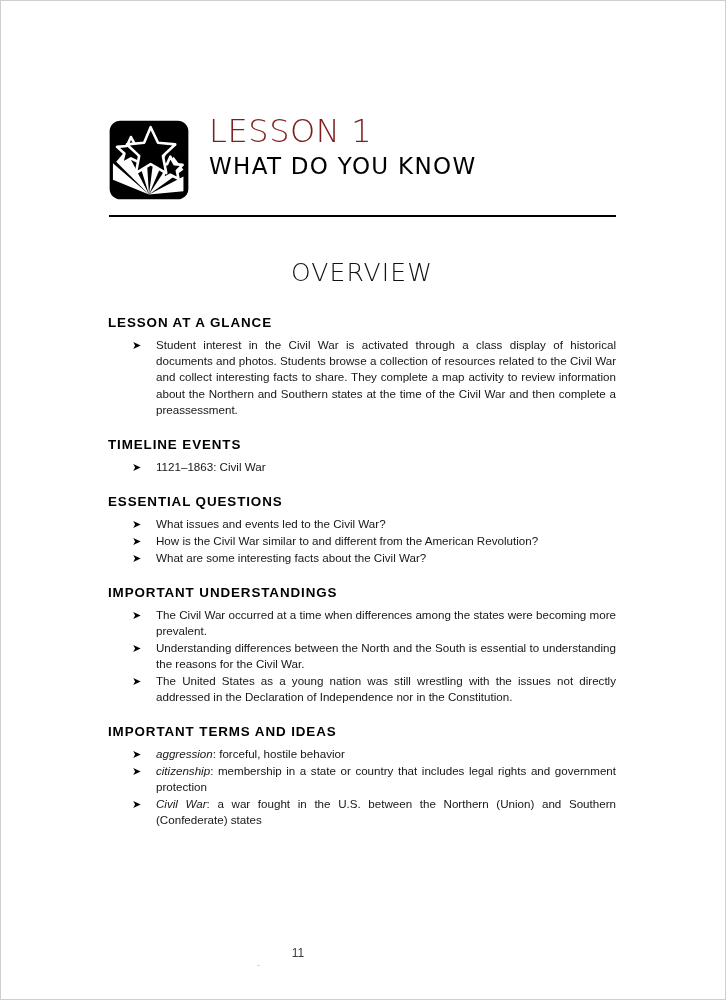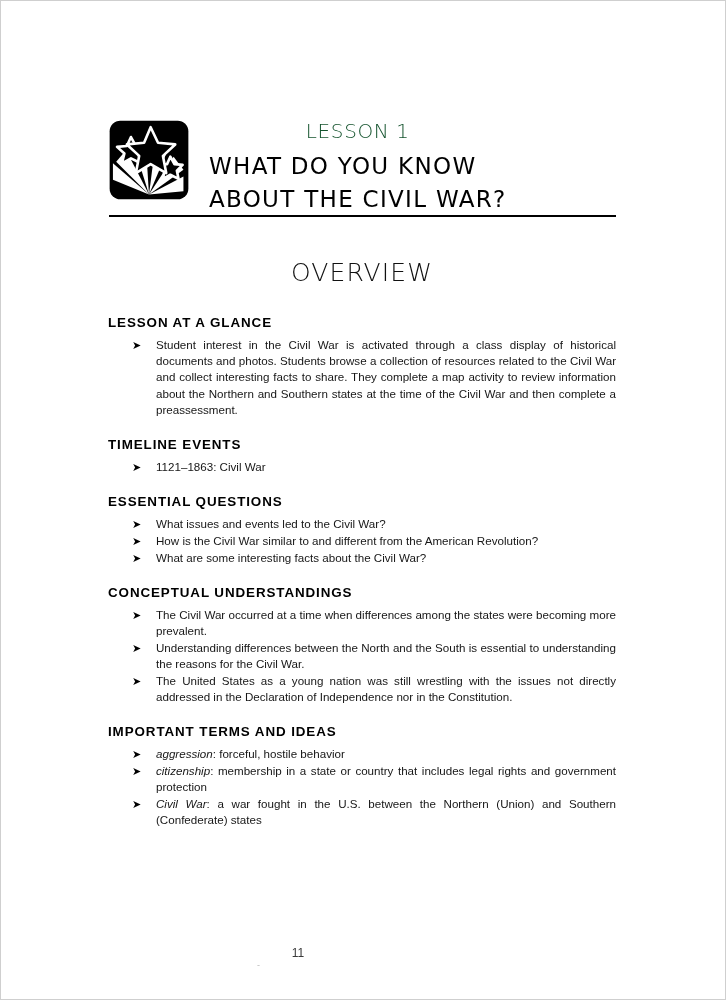--- a/index.html
+++ b/index.html
@@ -48,26 +48,25 @@
   }
   .star-badge svg { display: block; }
 
   .title-text {
     margin-left: 19px;
     padding-top: 0px;
   }
   .lesson-num {
     font-family: "DejaVu Sans", sans-serif;
     font-weight: 300;
-    font-size: 20px;
+    font-size: 32px;
     line-height: 32px;
     letter-spacing: 0.6px;
-    color: #14532d;
+    color: #7f1d1d;
     white-space: nowrap;
-    text-align: center;
   }
   .lesson-title {
     font-family: "DejaVu Sans", sans-serif;
     font-weight: 400;
     font-size: 23px;
     line-height: 28px;
     letter-spacing: 1.3px;
     color: #000000;
     margin-top: 5px;
     white-space: nowrap;
@@ -195,21 +194,20 @@
               <polygon points="76,46 81,55 91,56 84,63 86,73 76,68 67,73 69,63 62,56 72,55"></polygon>
 
               <polygon points="52,10 61,29 82,31 67,45 71,66 52,55 34,66 38,45 23,31 44,29"></polygon>
             </g>
           </svg>
         </div>
 
         <div class="title-text">
           <div class="lesson-num">LESSON 1</div>
           <div class="lesson-title">WHAT DO YOU KNOW</div>
-          <div class="lesson-title">ABOUT THE CIVIL WAR?</div>
         </div>
 
       </div>
       <div class="title-rule"></div>
     </div>
 
     <div class="overview-heading">OVERVIEW</div>
 
     <div class="sections" id="sections-root">
         <div class="section section-glance">
@@ -226,21 +224,21 @@
         </div>
         <div class="section section-essential">
           <div class="section-heading">ESSENTIAL QUESTIONS</div>
           <ul class="bullet-list">
             <li class="bullet-item"><span class="bullet-marker">➤</span><span>What issues and events led to the Civil War?</span></li>
             <li class="bullet-item"><span class="bullet-marker">➤</span><span>How is the Civil War similar to and different from the American Revolution?</span></li>
             <li class="bullet-item"><span class="bullet-marker">➤</span><span>What are some interesting facts about the Civil War?</span></li>
           </ul>
         </div>
         <div class="section section-conceptual">
-          <div class="section-heading">CONCEPTUAL UNDERSTANDINGS</div>
+          <div class="section-heading">IMPORTANT UNDERSTANDINGS</div>
           <ul class="bullet-list">
             <li class="bullet-item"><span class="bullet-marker">➤</span><span>The Civil War occurred at a time when differences among the states were becoming more prevalent.</span></li>
             <li class="bullet-item"><span class="bullet-marker">➤</span><span>Understanding differences between the North and the South is essential to understanding the reasons for the Civil War.</span></li>
             <li class="bullet-item"><span class="bullet-marker">➤</span><span>The United States as a young nation was still wrestling with the issues not directly addressed in the Declaration of Independence nor in the Constitution.</span></li>
           </ul>
         </div>
         <div class="section section-terms">
           <div class="section-heading">IMPORTANT TERMS AND IDEAS</div>
           <ul class="bullet-list">
             <li class="bullet-item"><span class="bullet-marker">➤</span><span class="term">aggression</span><span>: forceful, hostile behavior</span></li>

